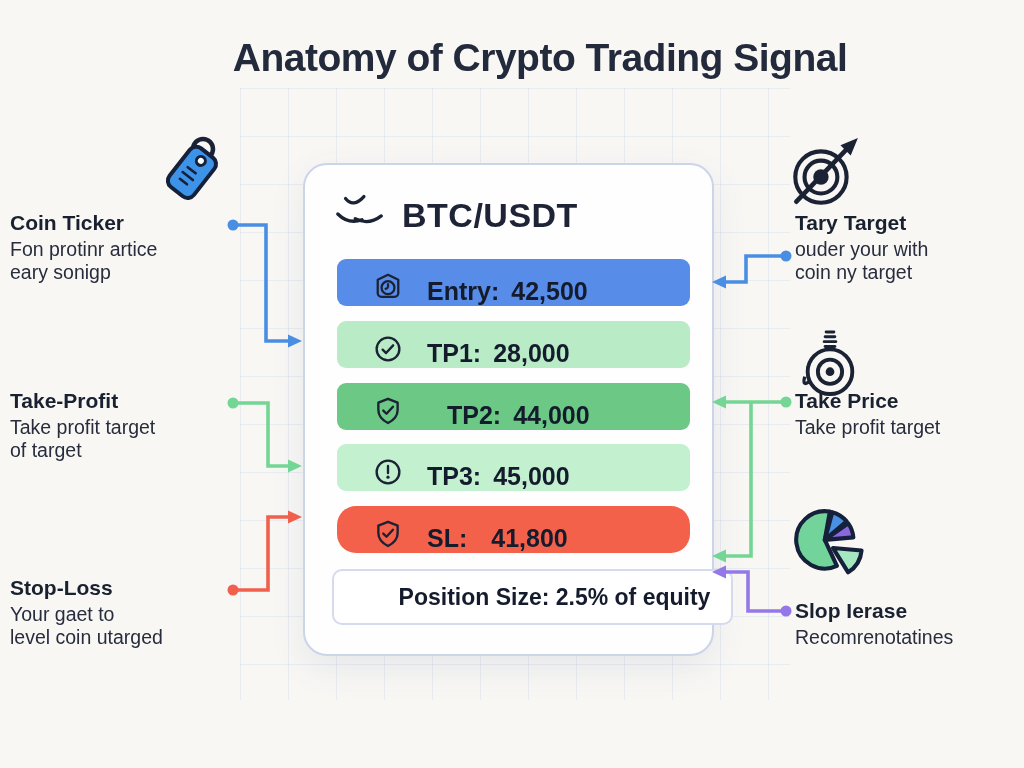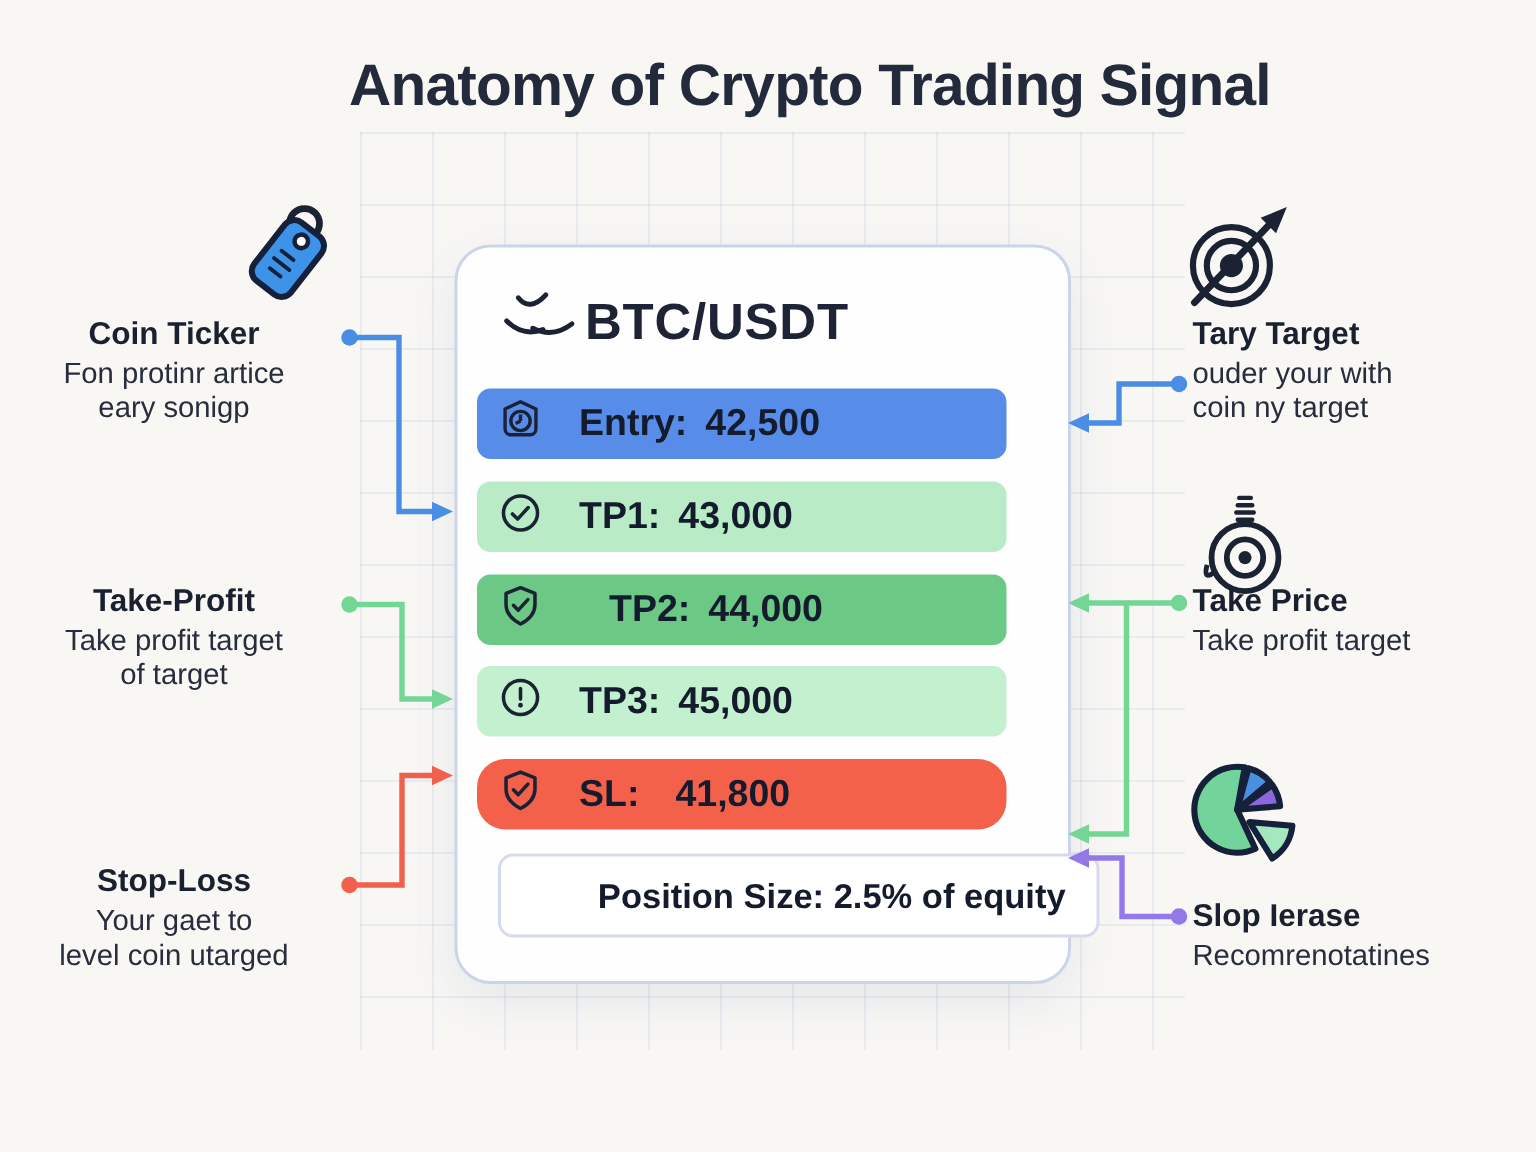--- a/index.html
+++ b/index.html
@@ -26,45 +26,45 @@
   .page-title{
     left:0;top:36px;width:1024px;text-align:center;z-index:4;
     font-size:39px;font-weight:800;letter-spacing:-.5px;color:#232a3b;padding-left:28px;
   }
   
   .card{
     left:303px;top:163px;width:407px;height:489px;z-index:2;
     background:#fefefe;border:2px solid var(--card-border,#ccd4ea);
     border-radius:24px;box-shadow:0 12px 34px rgba(80,100,160,.10);
   }
-  .card-header{left:27px;top:24px;width:353px;height:52px;display:flex;align-items:center;gap:0;}
+  .card-header{left:27px;top:24px;width:353px;height:52px;display:flex;align-items:center;gap:12px;}
   .pair-text{font-size:34px;font-weight:800;color:#1e2435;letter-spacing:.5px;}
   .row{
-    left:13px;width:353px;height:47px;border-radius:9px;
-    display:flex;align-items:center;padding-left:14px;box-sizing:border-box;gap:24px;
+    left:32px;width:353px;height:47px;border-radius:9px;
+    display:flex;align-items:flex-end;padding-left:36px;box-sizing:border-box;gap:24px;
   }
   .row-text{font-size:25px;font-weight:800;color:#141b2d;}
   .row .val{margin-left:12px;}
   .row-entry{top:94px;background:var(--row-entry-bg,#578ce8);}
   .row-tp1{top:156px;background:var(--row-tp1-bg,#b9ecc6);}
   .row-tp2{top:218px;background:var(--row-tp2-bg,#6bc985);gap:44px;}
   .row-tp3{top:279px;background:var(--row-tp3-bg,#c3f0cf);}
   .row-sl{top:341px;background:var(--row-sl-bg,#f4614b);border-radius:19px;}
   .row-sl .val{margin-left:24px;}
   .row-pos{
     left:27px;top:404px;width:353px;height:52px;background:#ffffff;
     border:2px solid #d6daee;border-radius:10px;
     display:flex;align-items:center;justify-content:center;
     font-size:23px;font-weight:800;color:#141b2d;padding-left:44px;
   }
   
   .ann{z-index:4;}
   .ann .ttl{font-size:21px;font-weight:800;color:#19202f;margin-bottom:3px;}
   .ann .ln{font-size:19.5px;line-height:23px;color:#272d3d;}
-  .ann-left{left:10px;width:212px;text-align:center;}
+  .ann-left{left:10px;width:212px;text-align:left;}
   .ann-right{left:795px;width:235px;text-align:left;}
   .ct{top:211px;} .tp{top:389px;} .slb{top:576px;}
   .tt{top:211px;} .tpr{top:389px;} .sir{top:599px;}
   
   svg.wire{left:0;top:0;z-index:3;}
   .st-blue{stroke:var(--accent-blue,#4a8ee4);} .f-blue{fill:var(--accent-blue,#4a8ee4);}
   .st-green{stroke:var(--accent-green,#74d694);} .f-green{fill:var(--accent-green,#74d694);}
   .st-red{stroke:var(--accent-red,#f0604c);} .f-red{fill:var(--accent-red,#f0604c);}
   .st-purple{stroke:var(--accent-purple,#9478e8);} .f-purple{fill:var(--accent-purple,#9478e8);}
   .wirepath{fill:none;stroke-width:3.6;}
@@ -151,21 +151,21 @@
   <div class="abs row row-tp1">
     <span>
       <svg width="30" height="30" viewBox="0 0 28 28">
         <g class="ink-st" stroke-width="2.2" stroke-linecap="round" stroke-linejoin="round">
           <circle cx="14" cy="14" r="10.6"></circle>
           <path d="M9,14.6 l3.2,3.2 l6.6,-7.2"></path>
         </g>
       </svg>
     </span>
     <span class="row-text">
-      <span>TP1:</span><span class="val">43,000</span>
+      <span>TP1:</span><span class="val">28,000</span>
     </span>
   </div>
 
   <div class="abs row row-tp2">
     <span>
       <svg width="30" height="30" viewBox="0 0 28 28">
         <g class="ink-st" stroke-width="2.2" stroke-linecap="round" stroke-linejoin="round">
           <path d="M14,2.6 L23,6.2 V13 c0,6 -4,9.6 -9,12.2 c-5,-2.6 -9,-6.2 -9,-12.2 V6.2 Z"></path>
           <path d="M9.6,13.6 l3,3 l6,-6.6"></path>
         </g>

